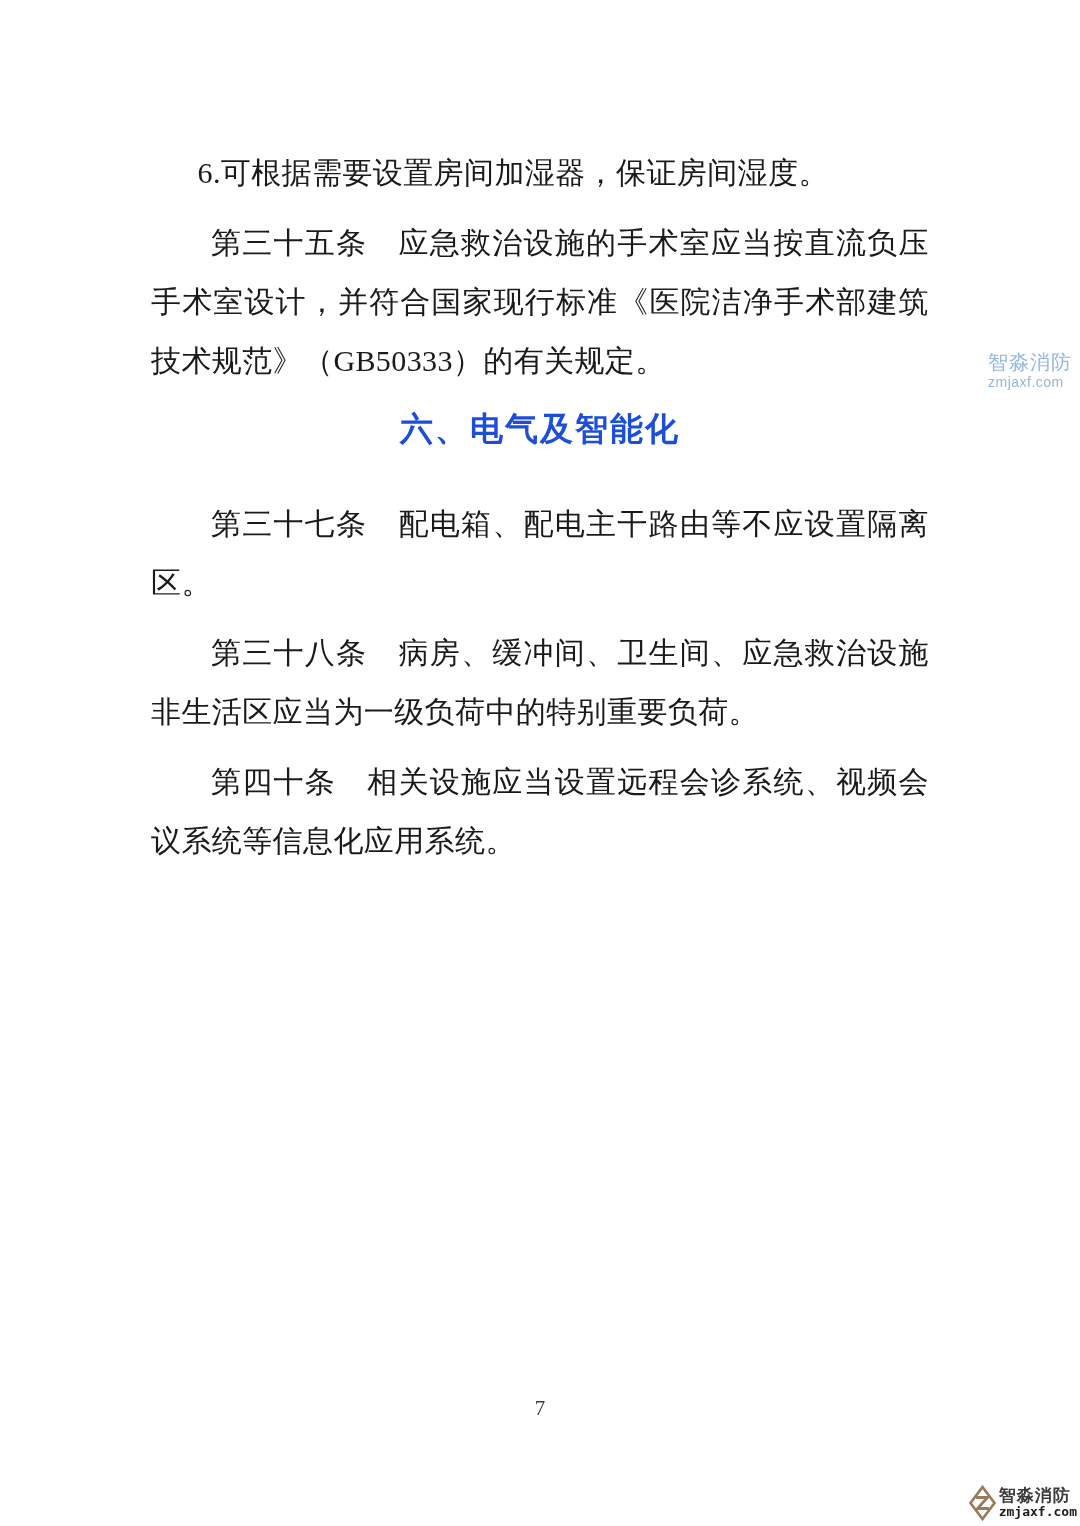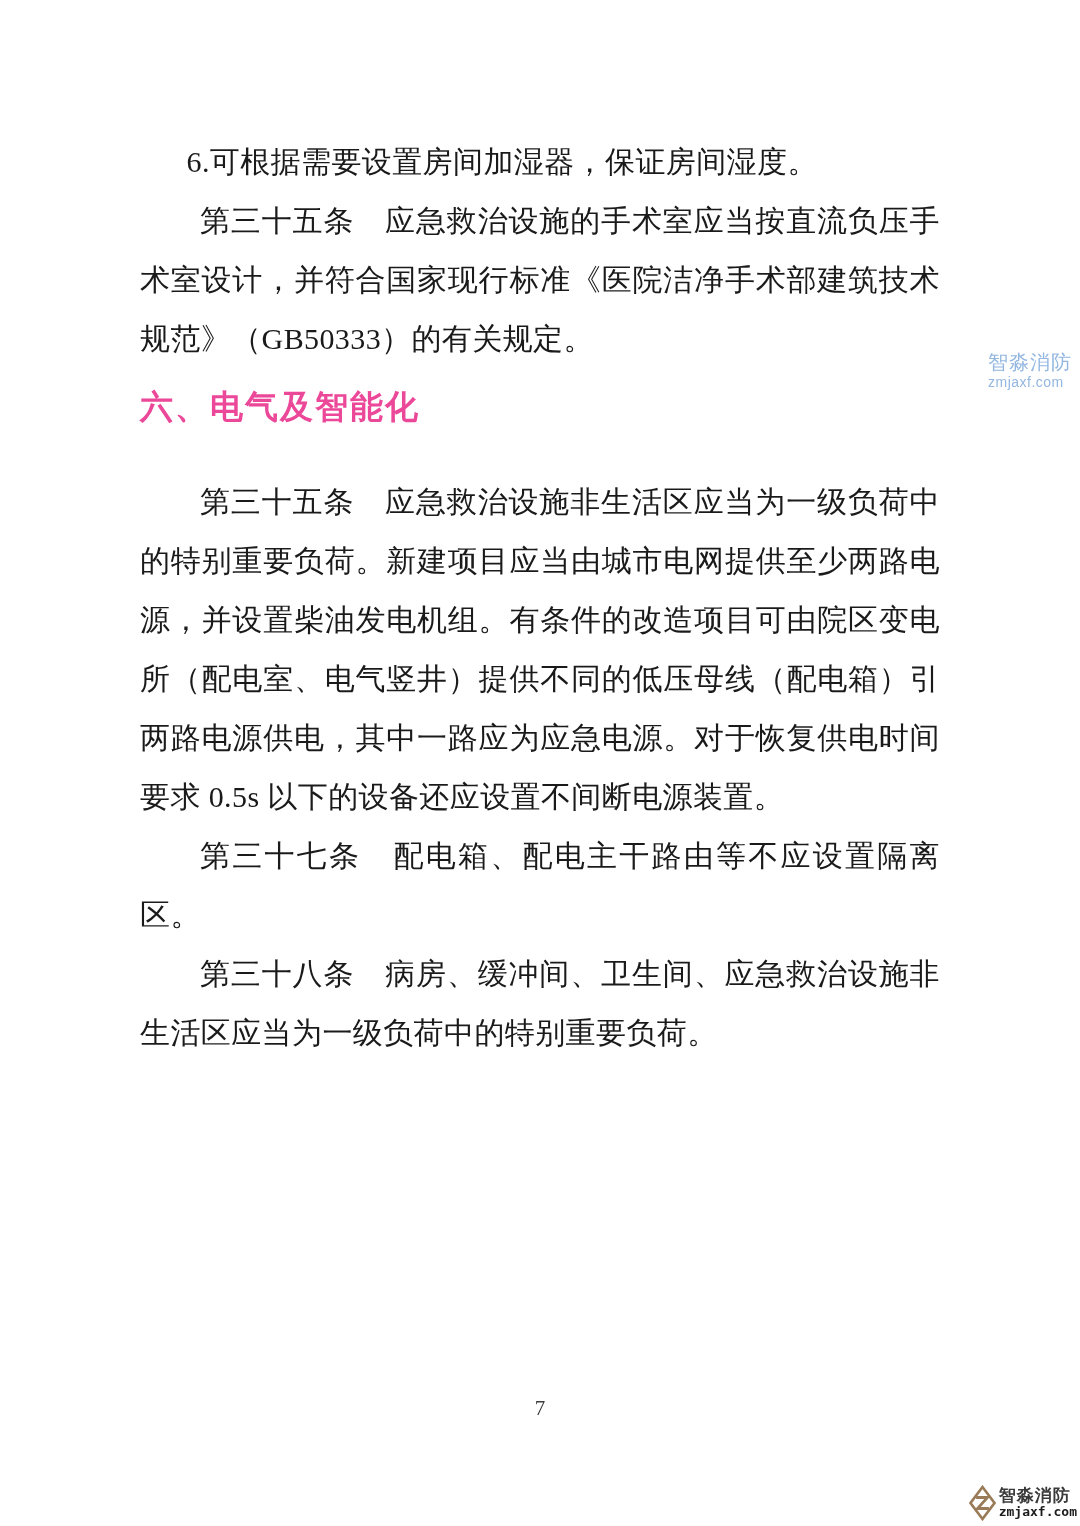--- a/index.html
+++ b/index.html
@@ -13,37 +13,38 @@
     color: #1a1a1a;
   }
   .page { position: absolute; inset: 0; background: #ffffff; }
   .content {
     position: absolute;
     left: 140px;
     top: 132px;
     width: 800px;
   }
   .para {
-    margin: 0;
+    margin: 11px;
     font-size: 30px;
     line-height: 59px;
     letter-spacing: 0.4px;
     text-align: justify;
     text-indent: 2em;
     color: #1a1a1a;
   }
   .para.indent-sm { text-indent: 1.55em; }
   .section-heading {
     margin: 19px 0 45px 0;
     font-family: "Liberation Sans", "DejaVu Sans", sans-serif;
     font-weight: bold;
     font-size: 33px;
     line-height: 40px;
     letter-spacing: 2px;
-    color: #ec4899;
+    text-align: center;
+    color: #1d4ed8;
   }
   .page-number {
     position: absolute;
     left: 0;
     right: 0;
     top: 1396px;
     text-align: center;
     font-size: 21px;
     color: #3c3c3c;
     font-family: "Liberation Serif", serif;
@@ -88,23 +89,23 @@
 <body>
 
 <div class="page">
 
   <div class="content">
     <p class="para indent-sm">6.可根据需要设置房间加湿器，保证房间湿度。</p>
     <p class="para">第三十五条　应急救治设施的手术室应当按直流负压手术室设计，并符合国家现行标准《医院洁净手术部建筑技术规范》（GB50333）的有关规定。</p>
 
     <div class="section-heading">六、电气及智能化</div>
 
-    <p class="para">第三十五条　应急救治设施非生活区应当为一级负荷中的特别重要负荷。新建项目应当由城市电网提供至少两路电源，并设置柴油发电机组。有条件的改造项目可由院区变电所（配电室、电气竖井）提供不同的低压母线（配电箱）引两路电源供电，其中一路应为应急电源。对于恢复供电时间要求 0.5s 以下的设备还应设置不间断电源装置。</p>
     <p class="para">第三十七条　配电箱、配电主干路由等不应设置隔离区。</p>
     <p class="para">第三十八条　病房、缓冲间、卫生间、应急救治设施非生活区应当为一级负荷中的特别重要负荷。</p>
+    <p class="para">第四十条　相关设施应当设置远程会诊系统、视频会议系统等信息化应用系统。</p>
   </div>
 
   <div class="watermark">
     <div class="wm-brand">智淼消防</div>
     <div class="wm-domain">zmjaxf.com</div>
   </div>
 
   <div class="page-number">7</div>
 
   <div class="footer-logo">

